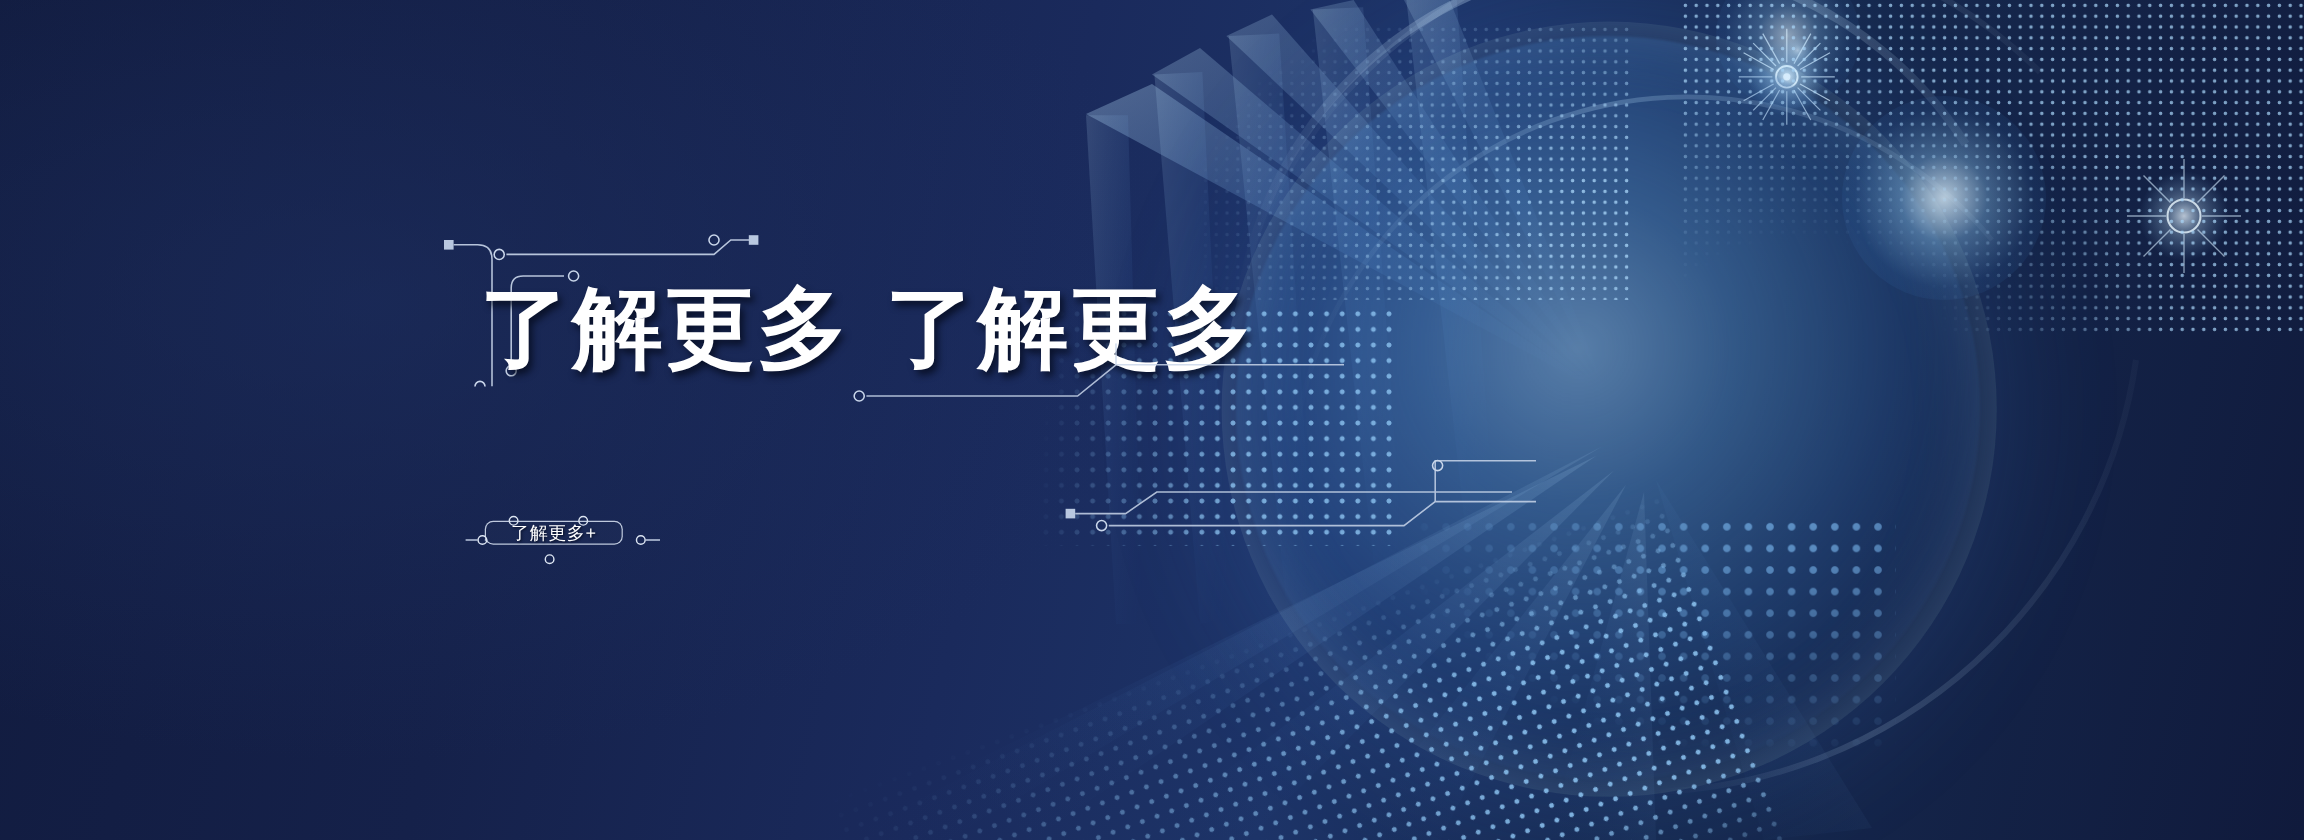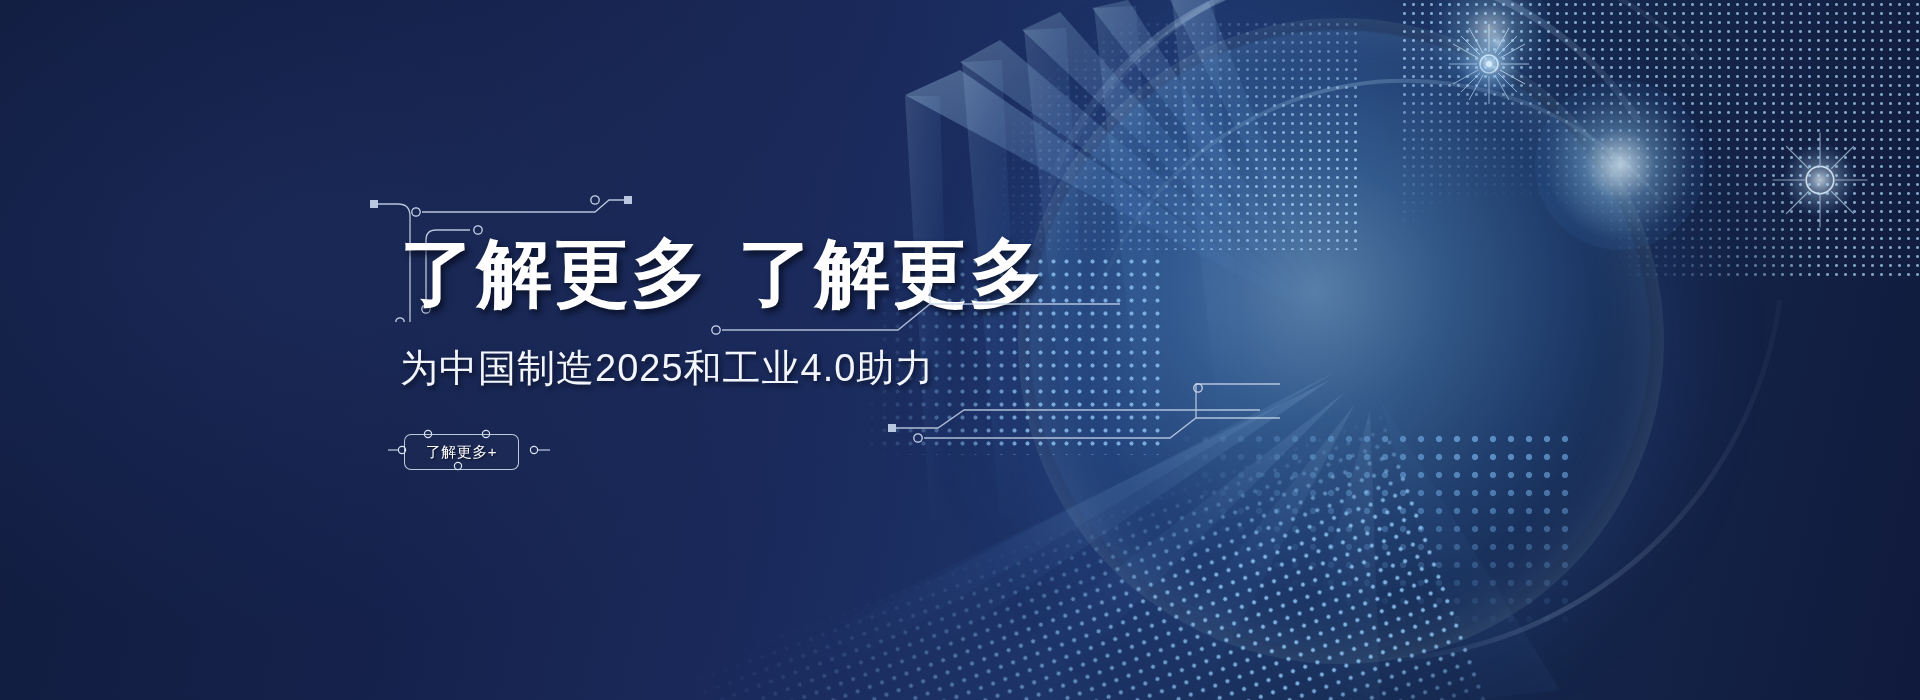--- a/index.html
+++ b/index.html
@@ -119,21 +119,21 @@
 
   
   #corner-trace { position:absolute; left:352px; top:182px; width:290px; height:140px; }
   
   #right-trace-top { position:absolute; left:700px; top:286px; width:480px; height:60px; }
   #right-trace-bottom { position:absolute; left:860px; top:376px; width:420px; height:90px; }
 
   
   #cta { position:absolute; left:386px; top:424px; width:170px; height:52px; }
   #cta .hit {
-    position:absolute; left:18px; top:10px; width:115px; height:36px;
+    position:absolute; left:18px; top:10px; width:115px; height:20px;
     border:1px solid rgba(214,224,240,0.88); border-radius:7px;
     background:rgba(255,255,255,0.015);
     display:flex; align-items:center; justify-content:center;
     cursor:pointer;
   }
   #cta .label {
     font-size:15px; color:#ffffff; letter-spacing:.5px; white-space:nowrap;
     text-shadow:1px 1px 2px rgba(5,10,28,0.85);
   }
   #cta svg { position:absolute; left:0; top:0; }
@@ -276,21 +276,20 @@
         <circle cx="48" cy="140" r="4.2"></circle>
       </g>
       <rect x="18" y="18" width="8" height="8" fill="#b9c8e0"></rect>
       <rect x="272" y="14" width="8" height="8" fill="#b9c8e0"></rect>
     </svg>
 
     <div id="headline-block">
       <div class="headline"><span>了解更多</span><span class="gap"></span><span>了解更多</span></div>
     </div>
 
-    <div class="subtitle">为中国制造2025和工业4.0助力</div>
 
     <svg id="right-trace-top" viewBox="0 0 480 60">
       <g stroke="#c9d6ea" fill="none" stroke-width="1.3" opacity=".85">
         <path d="M22 44 H198 L230 18 H420"></path>
         <path d="M230 18 V0"></path>
       </g>
       <g fill="none" stroke="#c9d6ea" stroke-width="1.3">
         <circle cx="16" cy="44" r="4.2"></circle>
       </g>
     </svg>

